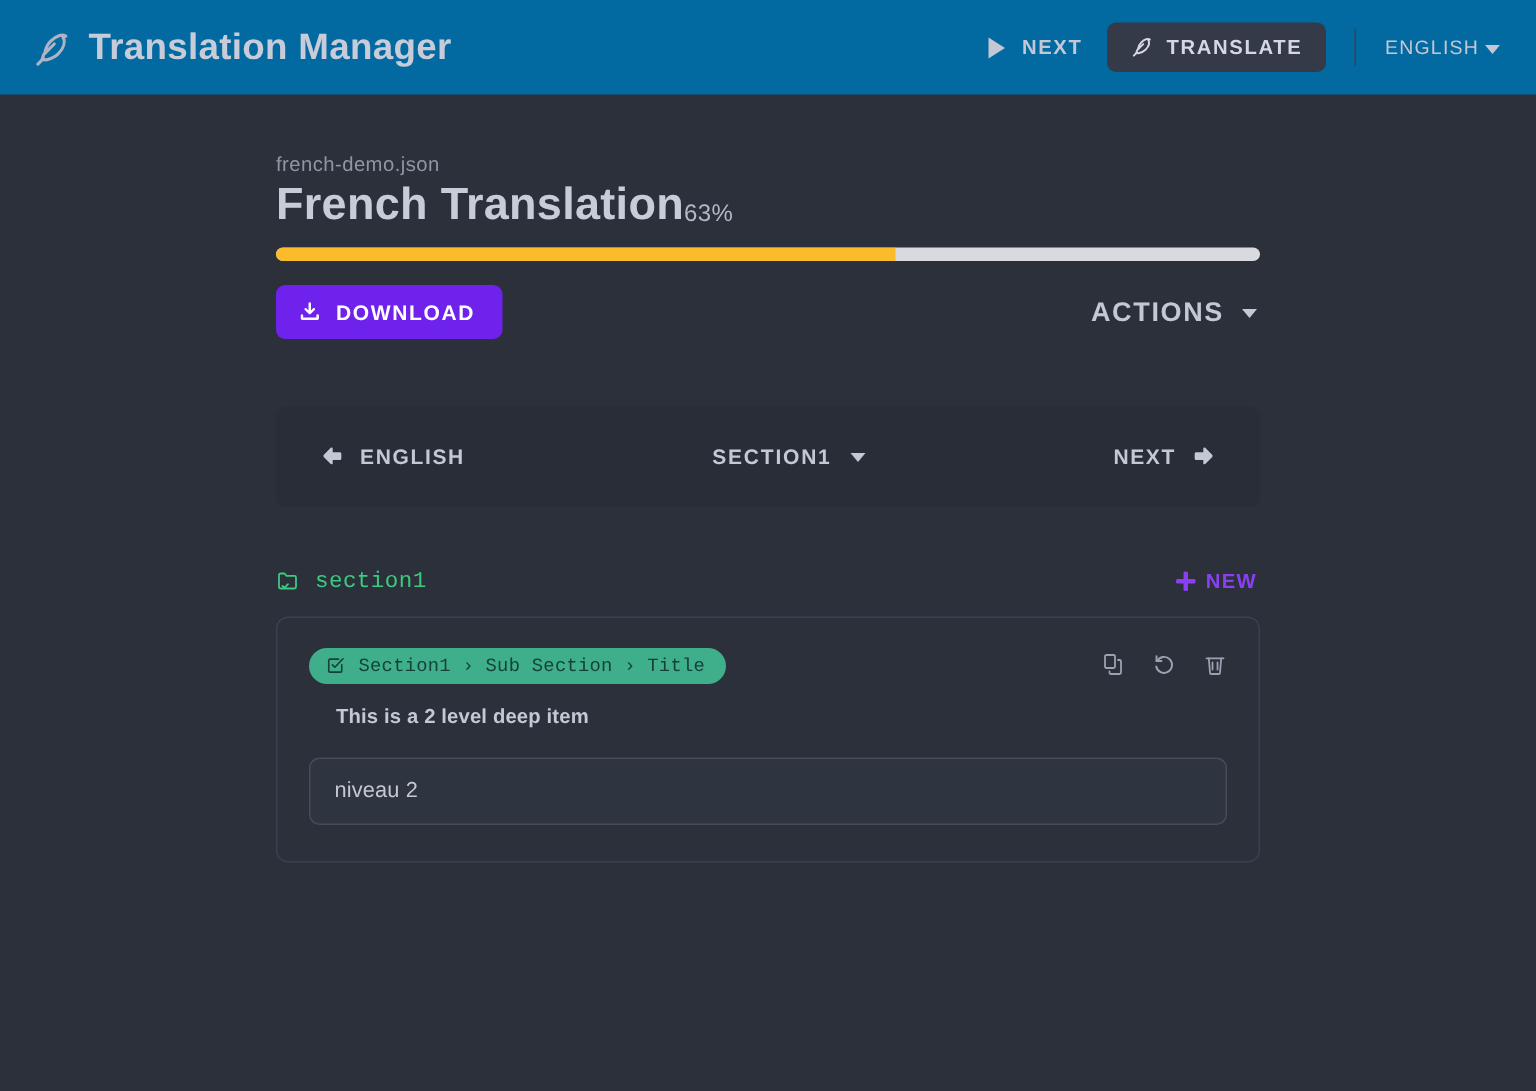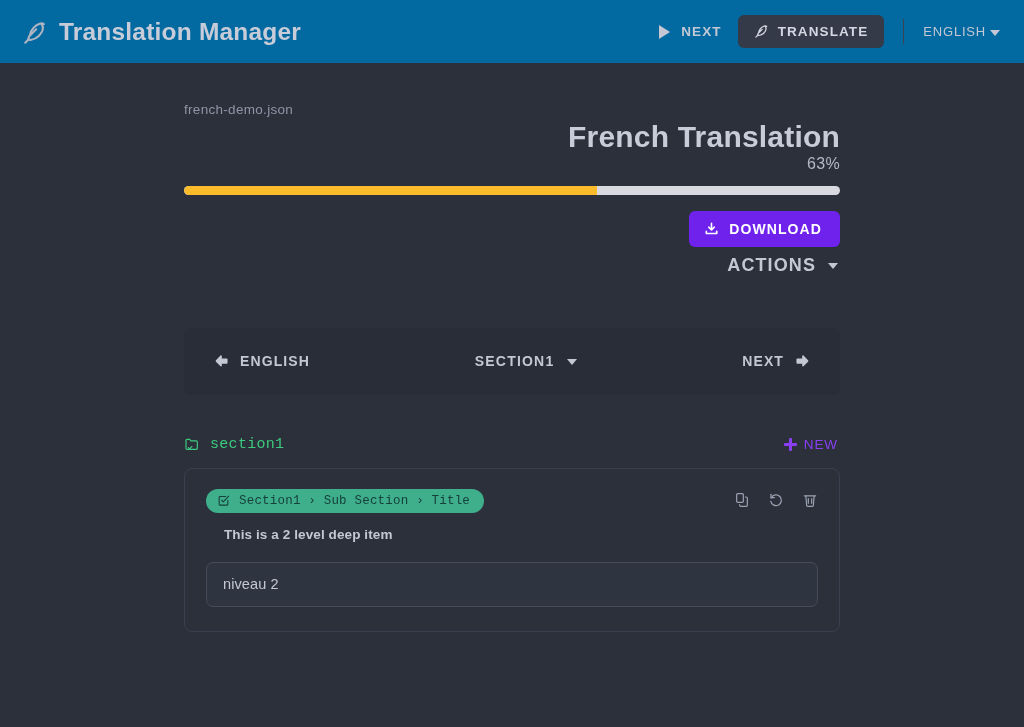--- a/index.html
+++ b/index.html
@@ -150,21 +150,20 @@
     font-size: 13.5px;
     color: #8e95a5;
     letter-spacing: 0.3px;
     margin-bottom: 3px;
   }
 
   .title-row {
     display: flex;
     align-items: flex-end;
     justify-content: flex-start;
-    flex-direction: column;
   }
 
   .doc-title {
     font-size: 30px;
     font-weight: bold;
     color: #c7ccd8;
     letter-spacing: 0.2px;
     line-height: 1.15;
   }
 
@@ -186,23 +185,22 @@
 
   .progress-fill {
     height: 100%;
     background: #fcbb2b;
     border-radius: 5px 0 0 5px;
   }
 
   .action-row {
     margin-top: 16px;
     display: flex;
-    align-items: flex-end;
+    align-items: flex-start;
     justify-content: space-between;
-    flex-direction: column;
   }
 
   .btn-download {
     display: flex;
     align-items: center;
     gap: 10px;
     background: #6f22ec;
     color: #ffffff;
     border: none;
     border-radius: 6px;
@@ -298,21 +296,21 @@
   .section-label svg { width: 16px; height: 16px; display: block; }
 
   .new-btn {
     display: flex;
     align-items: center;
     gap: 7px;
     background: none;
     border: none;
     color: #8b3ff5;
     font-size: 13.5px;
-    font-weight: normal;
+    font-weight: bold;
     letter-spacing: 0.9px;
     cursor: pointer;
     font-family: inherit;
     padding: 4px 2px;
   }
 
   .plus {
     position: relative;
     width: 13px;
     height: 13px;

